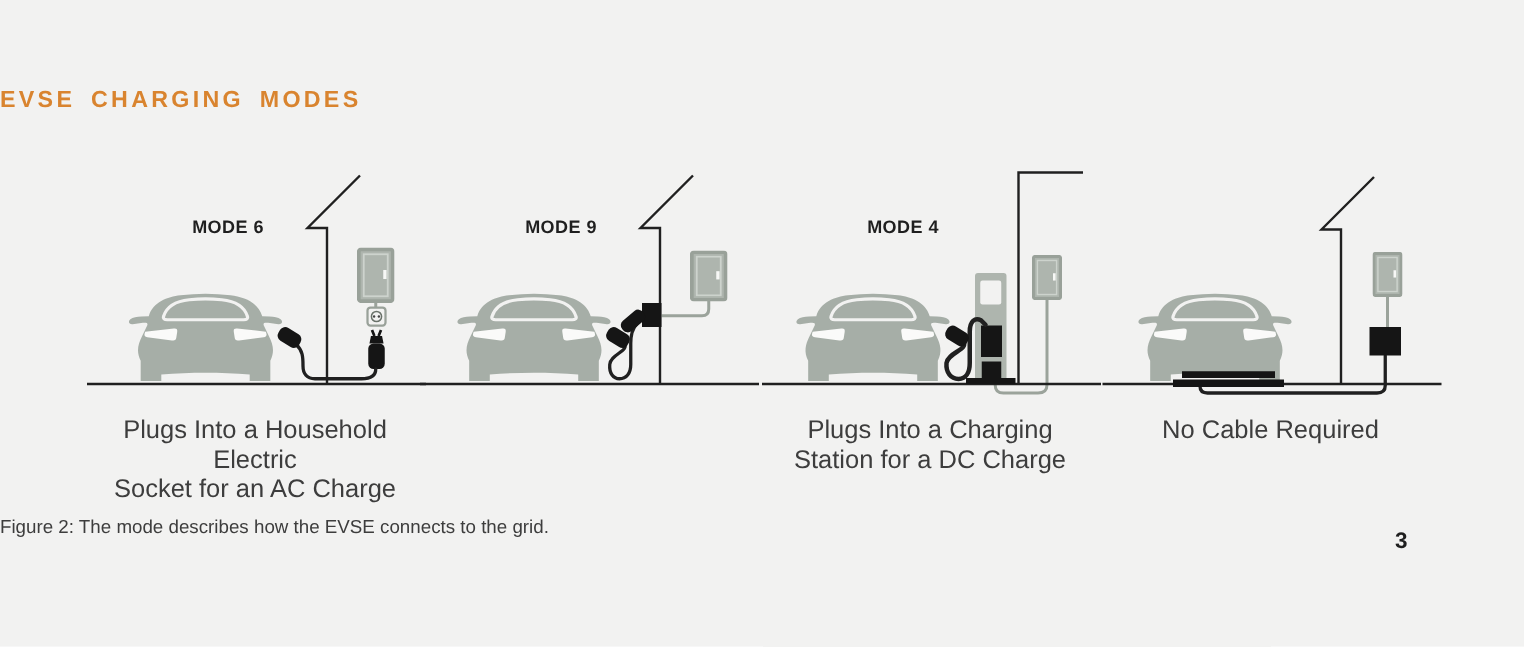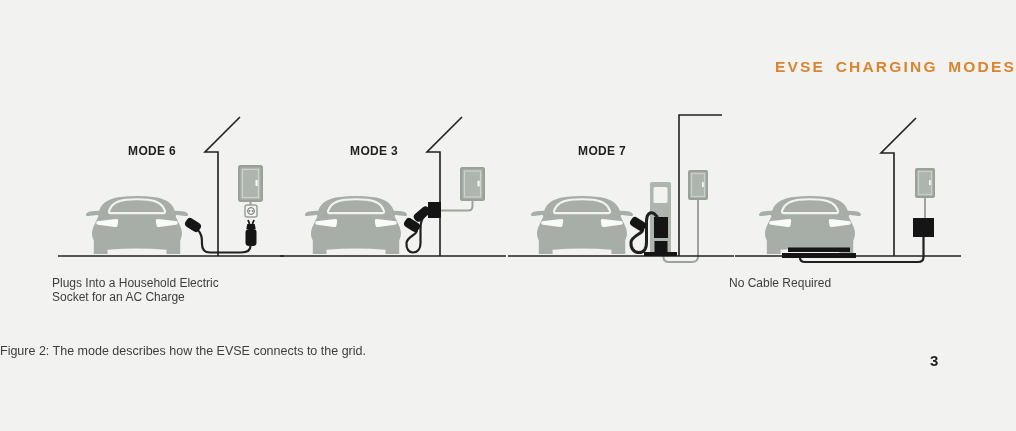--- a/index.html
+++ b/index.html
@@ -8,33 +8,33 @@
     --line_black:#202020; --cable_gray:#9BA39B; --highlight:#FAFAF9;
     --text_dark:#1F1F1F; --text_caption:#3D3D3D;
   }
   html,body{margin:0;padding:0;}
   .screen{
     position:relative; width:1016px; height:431px; overflow:hidden;
     background:var(--background);
     font-family:"Liberation Sans", sans-serif;
   }
   .title{
-    position:absolute; top:58px; left:0; width:1016px; text-align:right;
+    position:absolute; top:58px; left:0; width:1016px; text-align:left;
     font-size:15.5px; font-weight:bold; letter-spacing:2.2px; word-spacing:4px;
     color:var(--accent);
   }
   .panel{ position:absolute; top:108px; width:236px; height:200px; }
   .mode-label{
     position:absolute; top:36px; left:0; width:200px; text-align:center;
     font-size:12px; font-weight:bold; letter-spacing:0.3px; color:var(--text_dark);
   }
   .panel svg{ position:absolute; top:0; left:0; }
   .caption{
-    position:absolute; top:169px; left:0; width:236px; text-align:left;
-    font-size:12px; line-height:1.16; color:var(--text_caption); white-space:pre-line;
+    position:absolute; top:169px; left:0; width:236px; text-align:center;
+    font-size:17px; line-height:1.16; color:var(--text_caption); white-space:pre-line;
   }
   .figure-caption{
     position:absolute; top:344px; left:0; width:1016px; text-align:left;
     font-size:12.5px; color:var(--text_caption);
   }
   .page-number{
     position:absolute; top:352px; left:930px;
     font-size:15px; font-weight:bold; color:var(--text_dark);
   }
   
@@ -99,58 +99,60 @@
       <path class="s-cable" d="M145,121 C150,126 150,130 150,136 C150,141 152.5,144.5 158,144.5 L189,144.5 C195,144.5 198.5,142.5 198.5,138"></path>
       <g transform="translate(141,117) rotate(32)">
         <rect class="f-black" x="-8" y="-5" width="16" height="10" rx="4"></rect>
       </g>
     </svg>
     <div class="caption">Plugs Into a Household Electric
 Socket for an AC Charge</div>
   </div>
 
   <div class="panel" style="left:274px">
-    <div class="mode-label">MODE 3</div>
+    <div class="mode-label">MODE 9</div>
     <svg width="236" height="160" viewBox="0 0 236 160">
       <path class="s-line" d="M188,9 L153,44 L166,44 L166,148"></path>
       <line class="s-line" x1="6" y1="148" x2="232" y2="148"></line>
       <use href="#car" x="27" y="86" width="110" height="62"></use>
       <use href="#epanel" x="186" y="59" width="25" height="34"></use>
       <path class="s-gray" d="M198.5,92 L198.5,98 Q198.5,102.5 194,102.5 L167,102.5"></path>
       <rect class="f-black" x="154" y="94" width="13" height="16"></rect>
       <path class="s-cable" d="M142,121 C146,126 133,128 132.5,135 C132,141 135,144.5 139,144.5 C143.5,144.5 146.5,141 146.5,135 L146.5,121 C146.5,114.5 147.5,111 150.5,108"></path>
       <g transform="translate(148,106) rotate(-40)">
         <rect class="f-black" x="-9" y="-4.5" width="18" height="9" rx="4"></rect>
       </g>
       <g transform="translate(138,117) rotate(32)">
         <rect class="f-black" x="-8" y="-5" width="16" height="10" rx="4"></rect>
       </g>
     </svg>
   </div>
 
   <div class="panel" style="left:502px">
-    <div class="mode-label">MODE 7</div>
+    <div class="mode-label">MODE 4</div>
     <svg width="236" height="160" viewBox="0 0 236 160">
       <path class="s-line" d="M177,148 L177,7 L220,7"></path>
       <use href="#epanel" x="186" y="62" width="20" height="30"></use>
       <path class="s-gray" d="M196,92 L196,148.5 Q196,154 190,154 L167,154 Q161.5,154 161.5,149 L161.5,146.5"></path>
       <line class="s-line" x1="6" y1="148" x2="232" y2="148"></line>
       <use href="#car" x="25" y="86" width="110" height="62"></use>
       <g>
         <rect class="station-body" x="148" y="74" width="21" height="73" rx="2"></rect>
         <rect class="station-screen" x="151.5" y="79" width="14" height="16" rx="1.5"></rect>
         <rect class="f-black" x="152" y="109" width="14" height="21"></rect>
         <rect class="f-black" x="152.5" y="133" width="13" height="11"></rect>
         <rect class="f-black" x="142" y="144" width="33" height="4"></rect>
       </g>
       <path class="s-cable-thick" d="M140,120 C144,125 130,127 129,134 C128.5,140.5 132,144.6 137,144.6 C142,144.6 144.5,140.5 144.5,134 L144.5,113 C144.5,106 148,103.5 152,105.5 L155,108.5"></path>
       <g transform="translate(136,116) rotate(32)">
         <rect class="f-black" x="-8" y="-5" width="16" height="10" rx="4"></rect>
       </g>
     </svg>
+    <div class="caption">Plugs Into a Charging
+Station for a DC Charge</div>
   </div>
 
   <div class="panel" style="left:729px">
     <svg width="236" height="160" viewBox="0 0 236 160">
       <path class="s-line" d="M187,10 L152,45 L165,45 L165,148"></path>
       <use href="#epanel" x="186" y="60" width="20" height="30"></use>
       <line class="s-gray" x1="196" y1="90" x2="196" y2="110"></line>
       <path class="s-cable" d="M194.5,129 L194.5,149 Q194.5,154 189,154 L76,154 Q71,154 71,149.5 L71,146.5"></path>
       <line class="s-line" x1="6" y1="148" x2="232" y2="148"></line>
       <use href="#car" x="26" y="86" width="110" height="62"></use>

